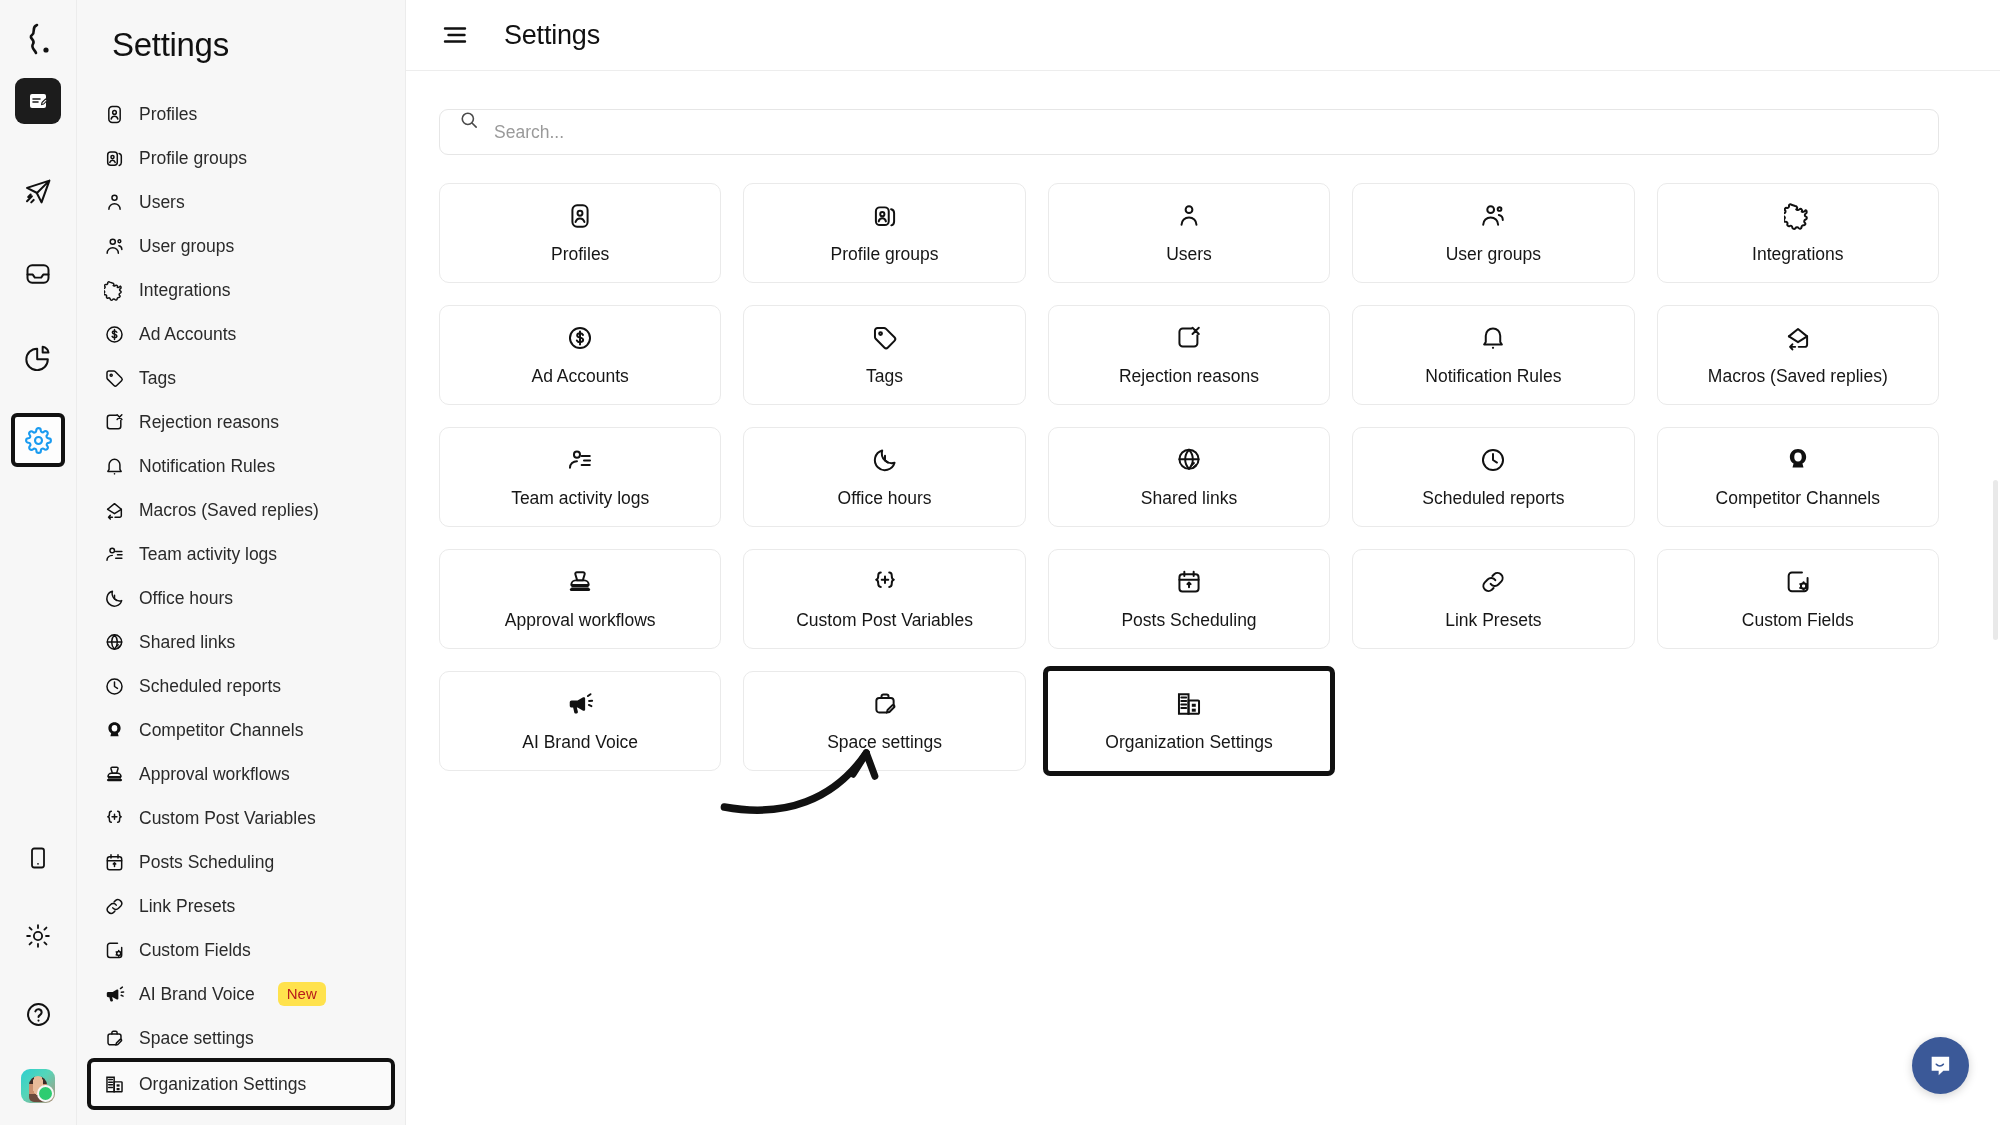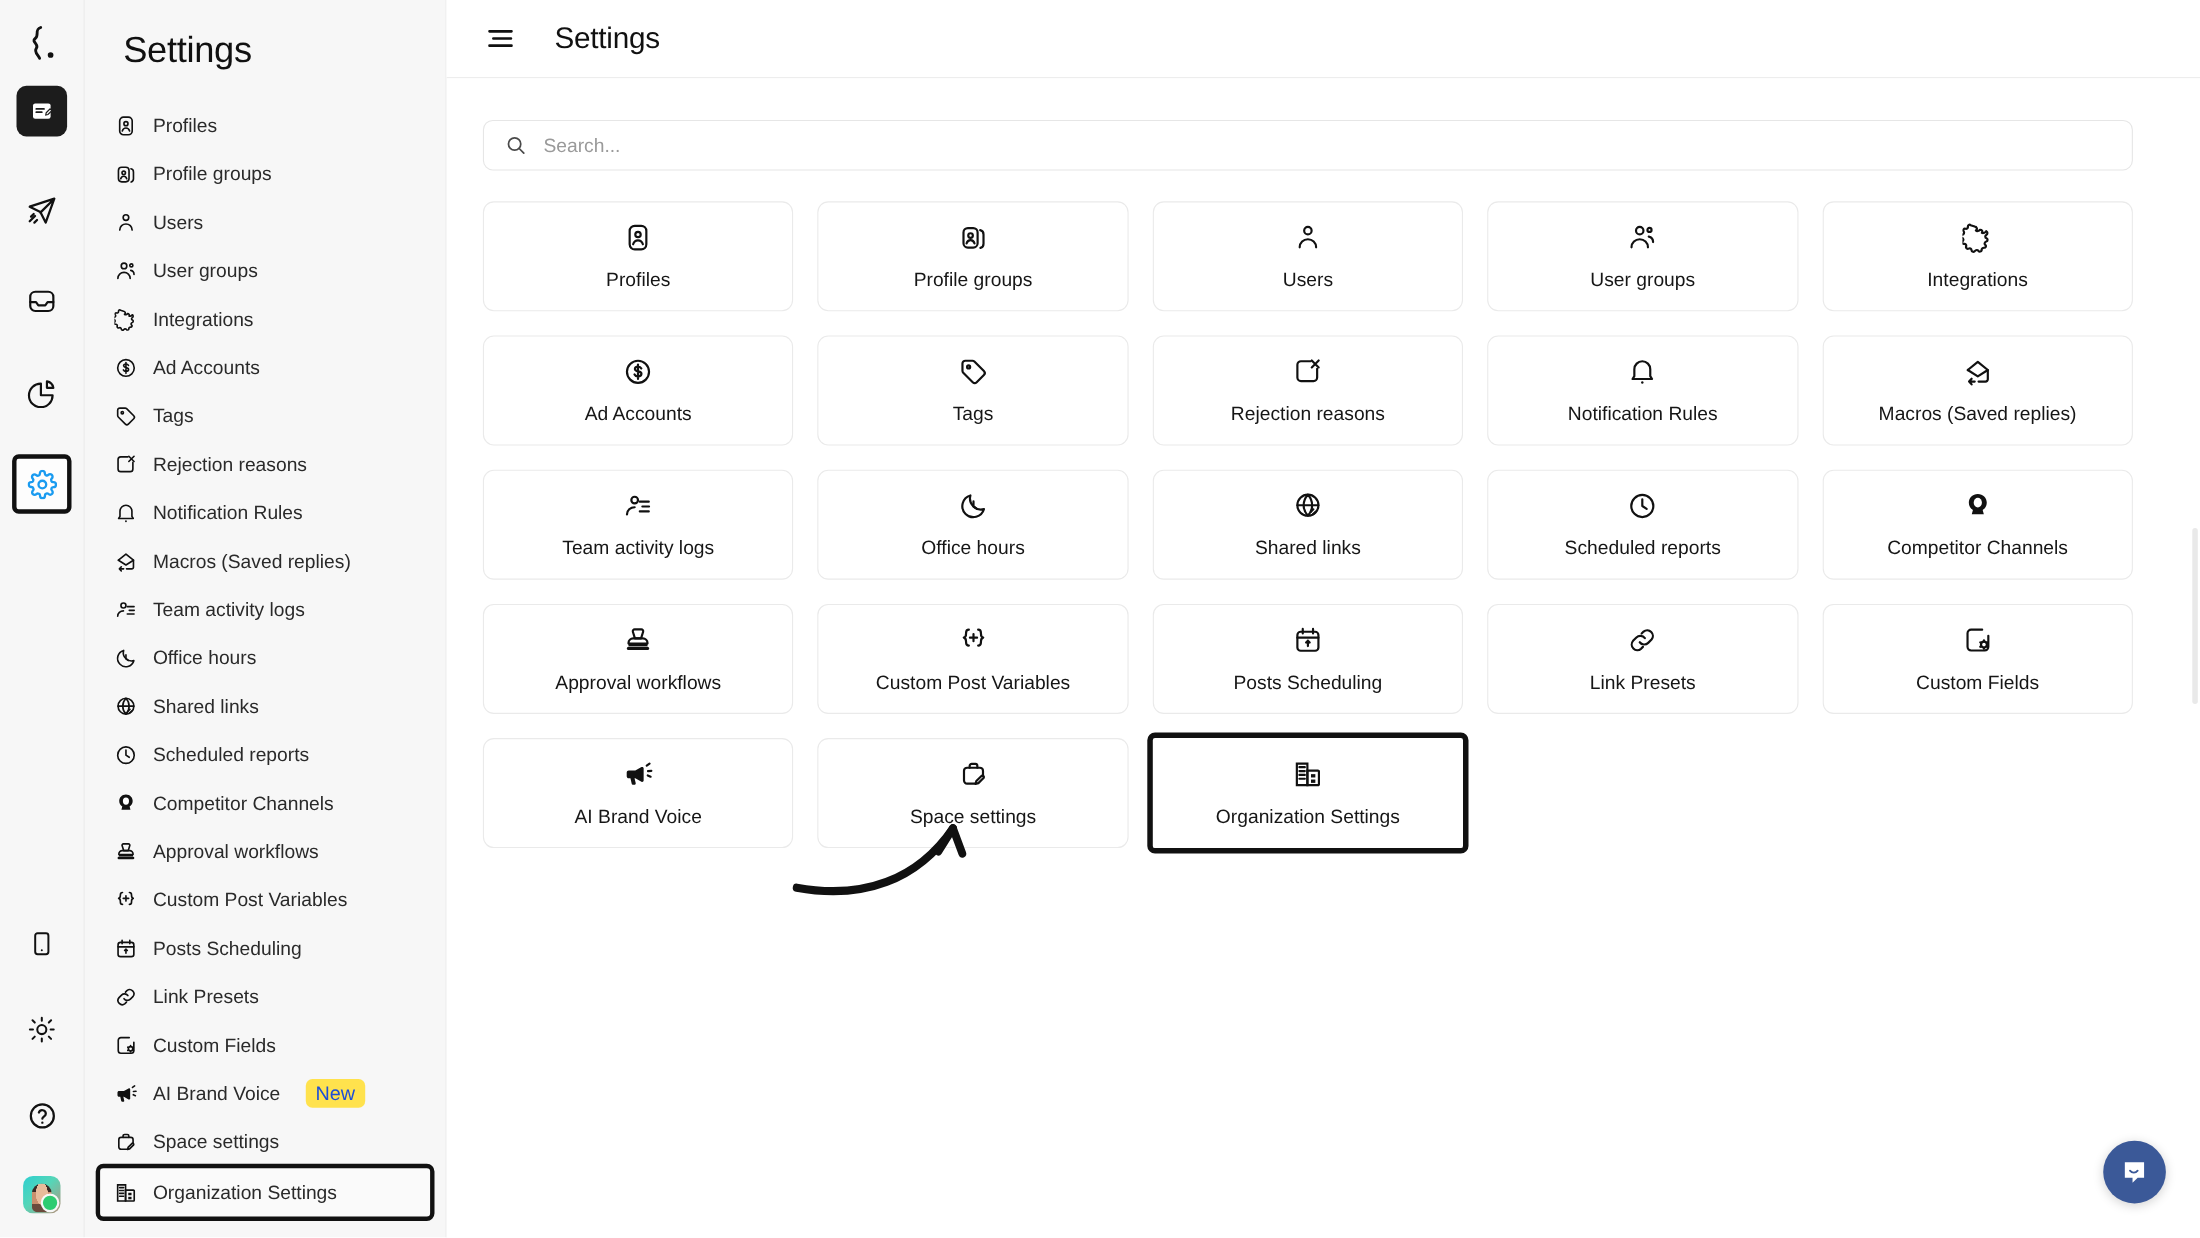--- a/index.html
+++ b/index.html
@@ -67,36 +67,36 @@
     display: flex; align-items: center; gap: 14px;
     height: 44px; padding: 0 12px; border-radius: 7px;
     color: #2a2a2a; font-size: 17.5px; white-space: nowrap;
   }
   .nav-item .nico { width: 22px; height: 22px; display:flex; align-items:center; justify-content:center; flex:0 0 22px; }
   .nav-item.highlighted {
     outline: 4px solid #111; border-radius: 3px; background: #fafafa;
     margin: 2px 0 0 0;
   }
   .badge-new {
-    background: #ffe24d; color: #1d4ed8; font-size: 18px;
+    background: #ffe24d; color: #b91c1c; font-size: 15px;
     border-radius: 6px; padding: 3px 9px; margin-left: 9px; line-height: 1.15;
   }
 
   
   .main { flex: 1 1 auto; height: 1125px; background: #ffffff; display:flex; flex-direction:column; position:relative; }
   .topbar {
     height: 71px; flex: 0 0 71px; display: flex; align-items: center;
     gap: 36px; padding-left: 36px; border-bottom: 1px solid #ededed; background:#fff;
   }
   .topbar-title { font-size: 27px; color: #111; letter-spacing: -.2px; }
   .content { flex: 1 1 auto; overflow: hidden; padding: 38px 46px 0 33px; }
 
   .searchbar {
     height: 46px; border: 1px solid #e6e6e6; border-radius: 9px;
-    display: flex; align-items: center; gap: 15px; padding: 0 19px;
+    display: flex; gap: 15px; padding: 0 19px;
     background: #fff; margin-bottom: 28px; max-width: 1500px;
   }
   .search-input {
     border: none; outline: none; background: transparent;
     font-family: inherit; font-size: 17.5px; color: #1a1a1a; width: 100%;
   }
   .search-input::placeholder { color: #9a9a9a; }
 
   .grid { display: grid; grid-template-columns: repeat(5, 1fr); gap: 22px; max-width: 1500px; }
   .card {

